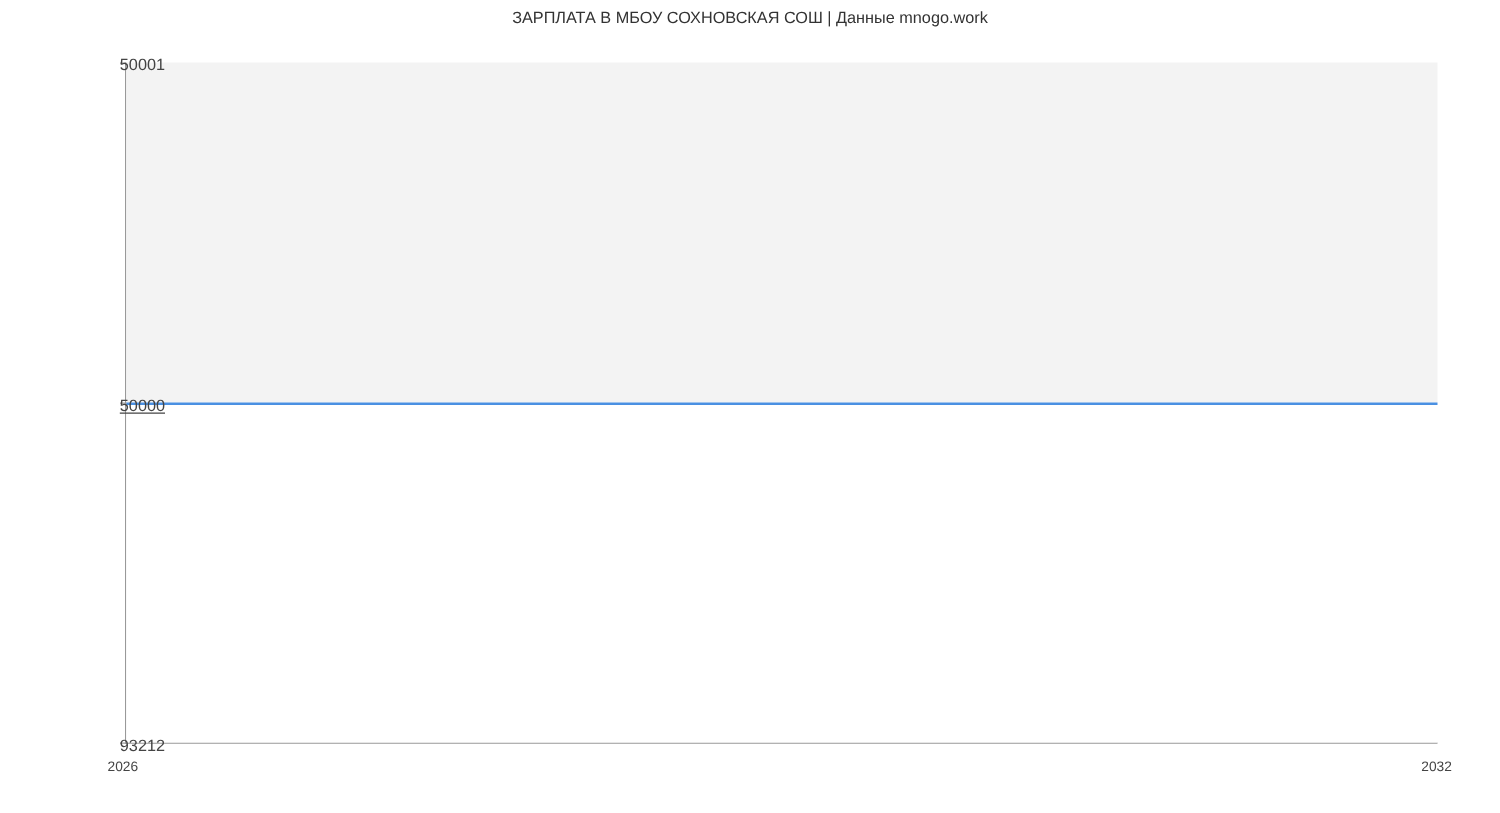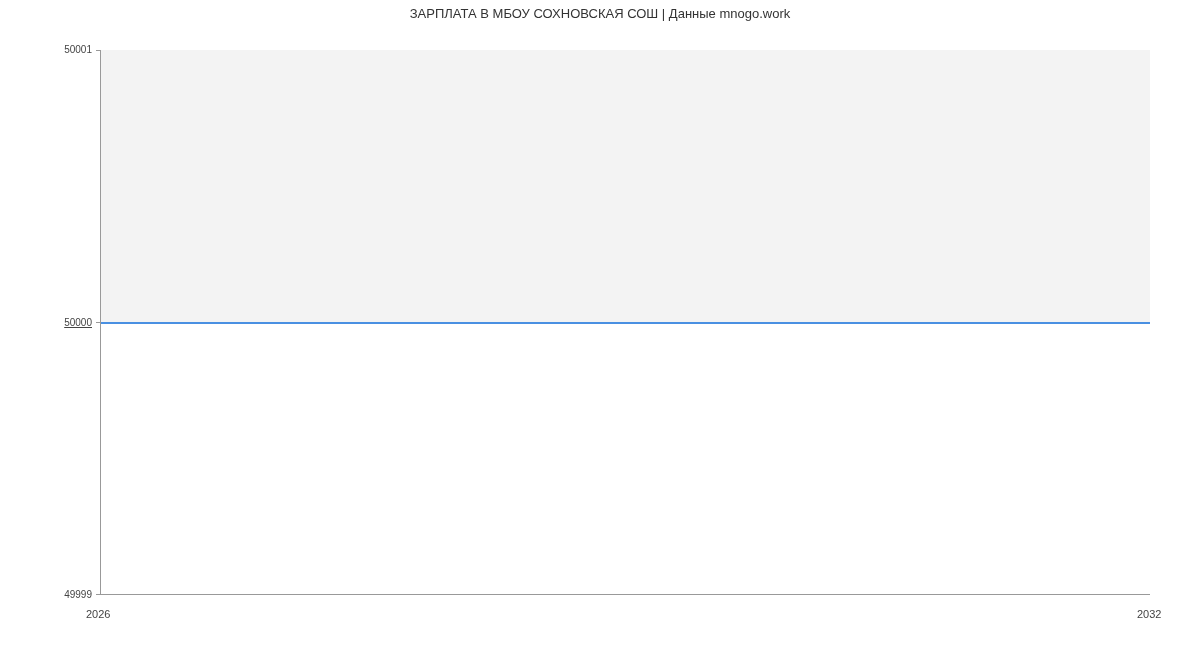--- a/index.html
+++ b/index.html
@@ -66,22 +66,22 @@
       height: 1px;
       background: #999;
     }
     
     .y-tick-1 { top: 0; }
     .y-tick-2 { top: 272px; }
     .y-tick-3 { top: 544px; }
     
     .y-label {
       position: absolute;
-      right: 1108px;
-      font-size: 10px;
+      right: 1068px;
+      font-size: 13px;
       color: #444;
       text-align: right;
       width: 80px;
     }
     
     .y-label-1 { top: 44px; }
     .y-label-2 { top: 317px; text-decoration: underline; }
     .y-label-3 { top: 589px; }
     
     .x-label {
@@ -104,17 +104,17 @@
     <div class="fill-upper"></div>
     <div class="fill-lower"></div>
     <div class="chart-line"></div>
     <div class="y-tick-line y-tick-1"></div>
     <div class="y-tick-line y-tick-2"></div>
     <div class="y-tick-line y-tick-3"></div>
   </div>
 
   <div class="y-label y-label-1">50001</div>
   <div class="y-label y-label-2">50000</div>
-  <div class="y-label y-label-3">49999</div>
+  <div class="y-label y-label-3">93212</div>
 
   <div class="x-label x-label-1">2026</div>
   <div class="x-label x-label-2">2032</div>
 </div>
 
 </body></html>

